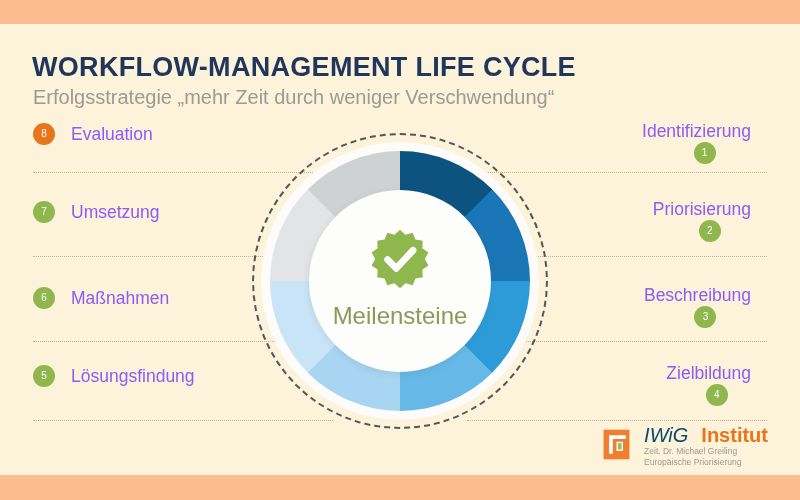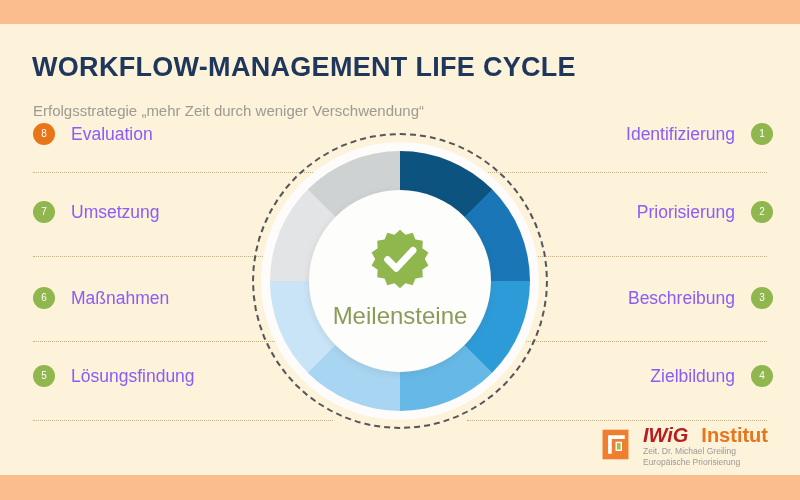--- a/index.html
+++ b/index.html
@@ -36,44 +36,43 @@
     font-size: 27px;
     font-weight: bold;
     letter-spacing: 0.3px;
     color: #20375c;
     white-space: nowrap;
   }
   .subtitle {
     position: absolute;
     left: 33px;
     top: 86px;
-    font-size: 15px;
+    font-size: 20px;
     color: #9b9b93;
     white-space: nowrap;
-    margin-top: 16px;
   }
 
   
   .dotline {
     position: absolute;
     height: 0;
     border-top: 1px dotted #cbae82;
   }
   .dotline.left  { left: 33px; width: 300px; }
   .dotline.right { right: 33px; width: 300px; }
 
   
   .row {
     position: absolute;
     display: flex;
     align-items: center;
     height: 26px;
   }
   .row.left  { left: 33px; flex-direction: row; }
-  .row.right { right: 27px; }
+  .row.right { right: 33px; flex-direction: column; }
 
   .badge {
     width: 22px;
     height: 22px;
     border-radius: 50%;
     color: #ffffff;
     font-size: 10px;
     line-height: 22px;
     text-align: center;
     flex: 0 0 auto;
@@ -153,23 +152,23 @@
     align-items: flex-start;
   }
   .logo-mark { flex: 0 0 auto; margin-top: 2px; }
   .logo-text { margin-left: 9px; }
   .logo-title {
     font-size: 20px;
     line-height: 22px;
     white-space: nowrap;
   }
   .logo-iwig {
-    color: #b91c1c;
+    color: #0c4a6e;
     font-style: italic;
-    font-weight: bold;
+    font-weight: normal;
   }
   .logo-institut {
     color: #e8751a;
     font-weight: bold;
     margin-left: 13px;
   }
   .logo-sub {
     font-size: 8.5px;
     line-height: 11px;
     color: #9a9a96;

